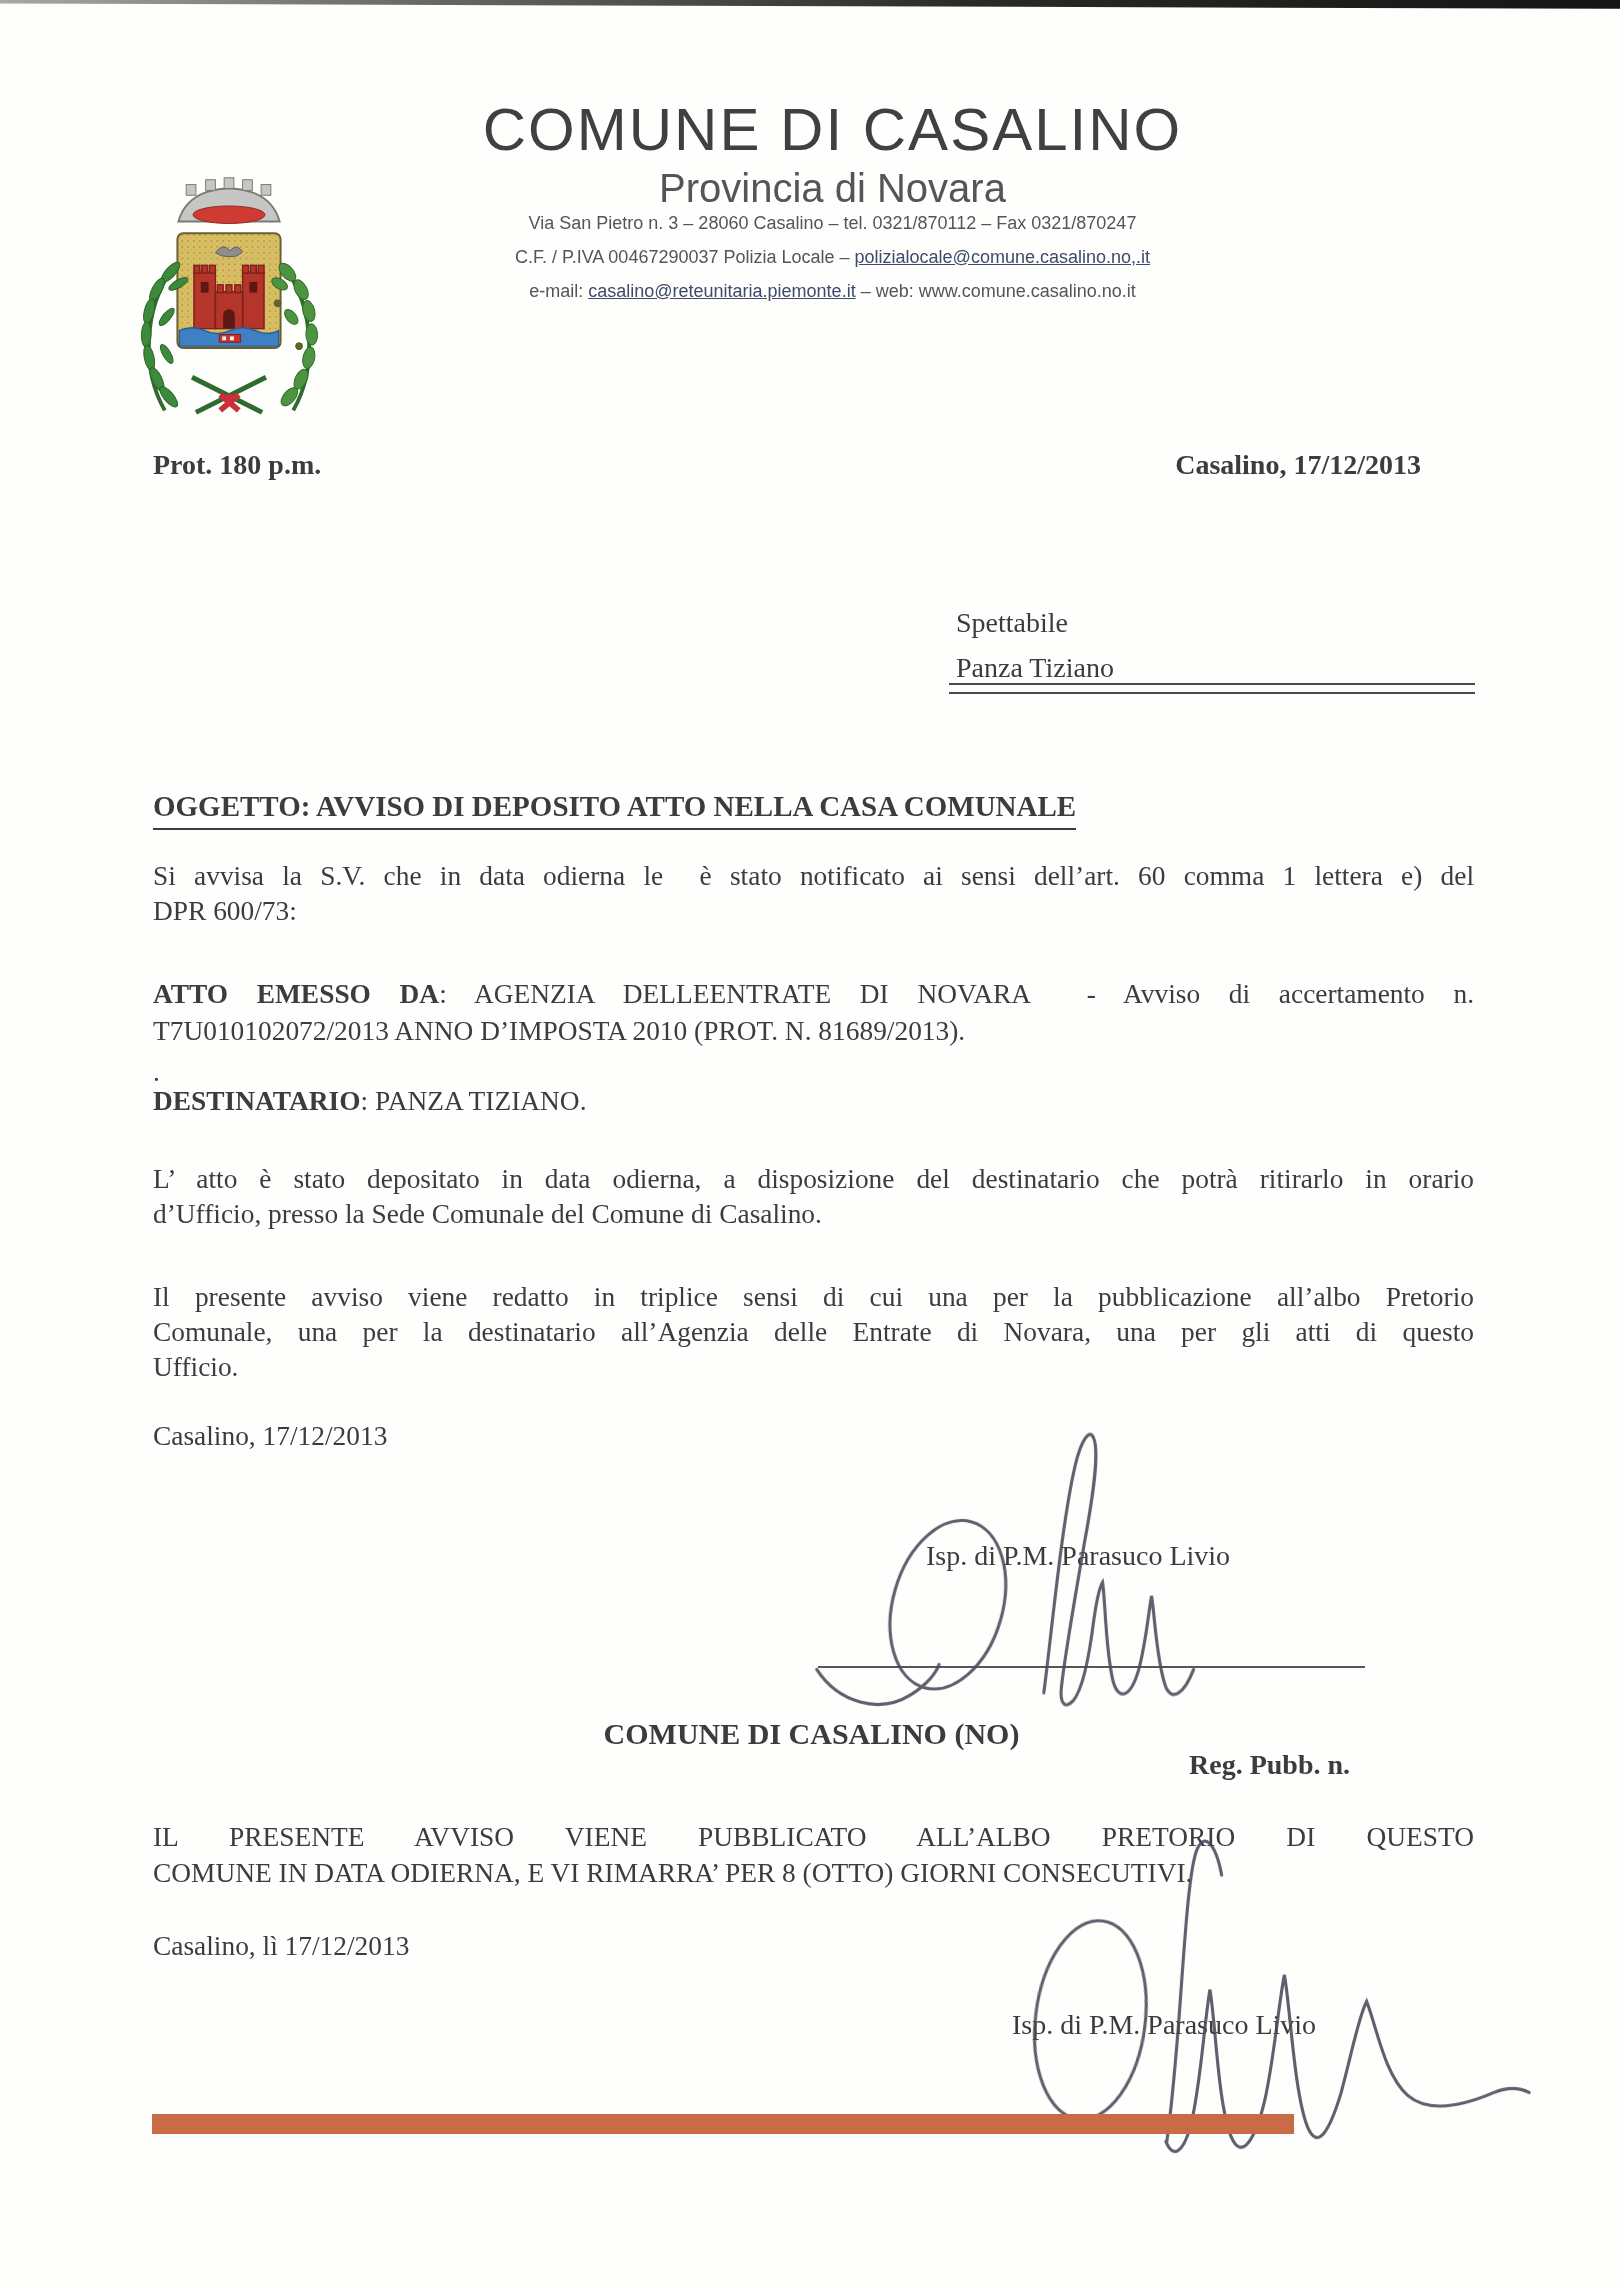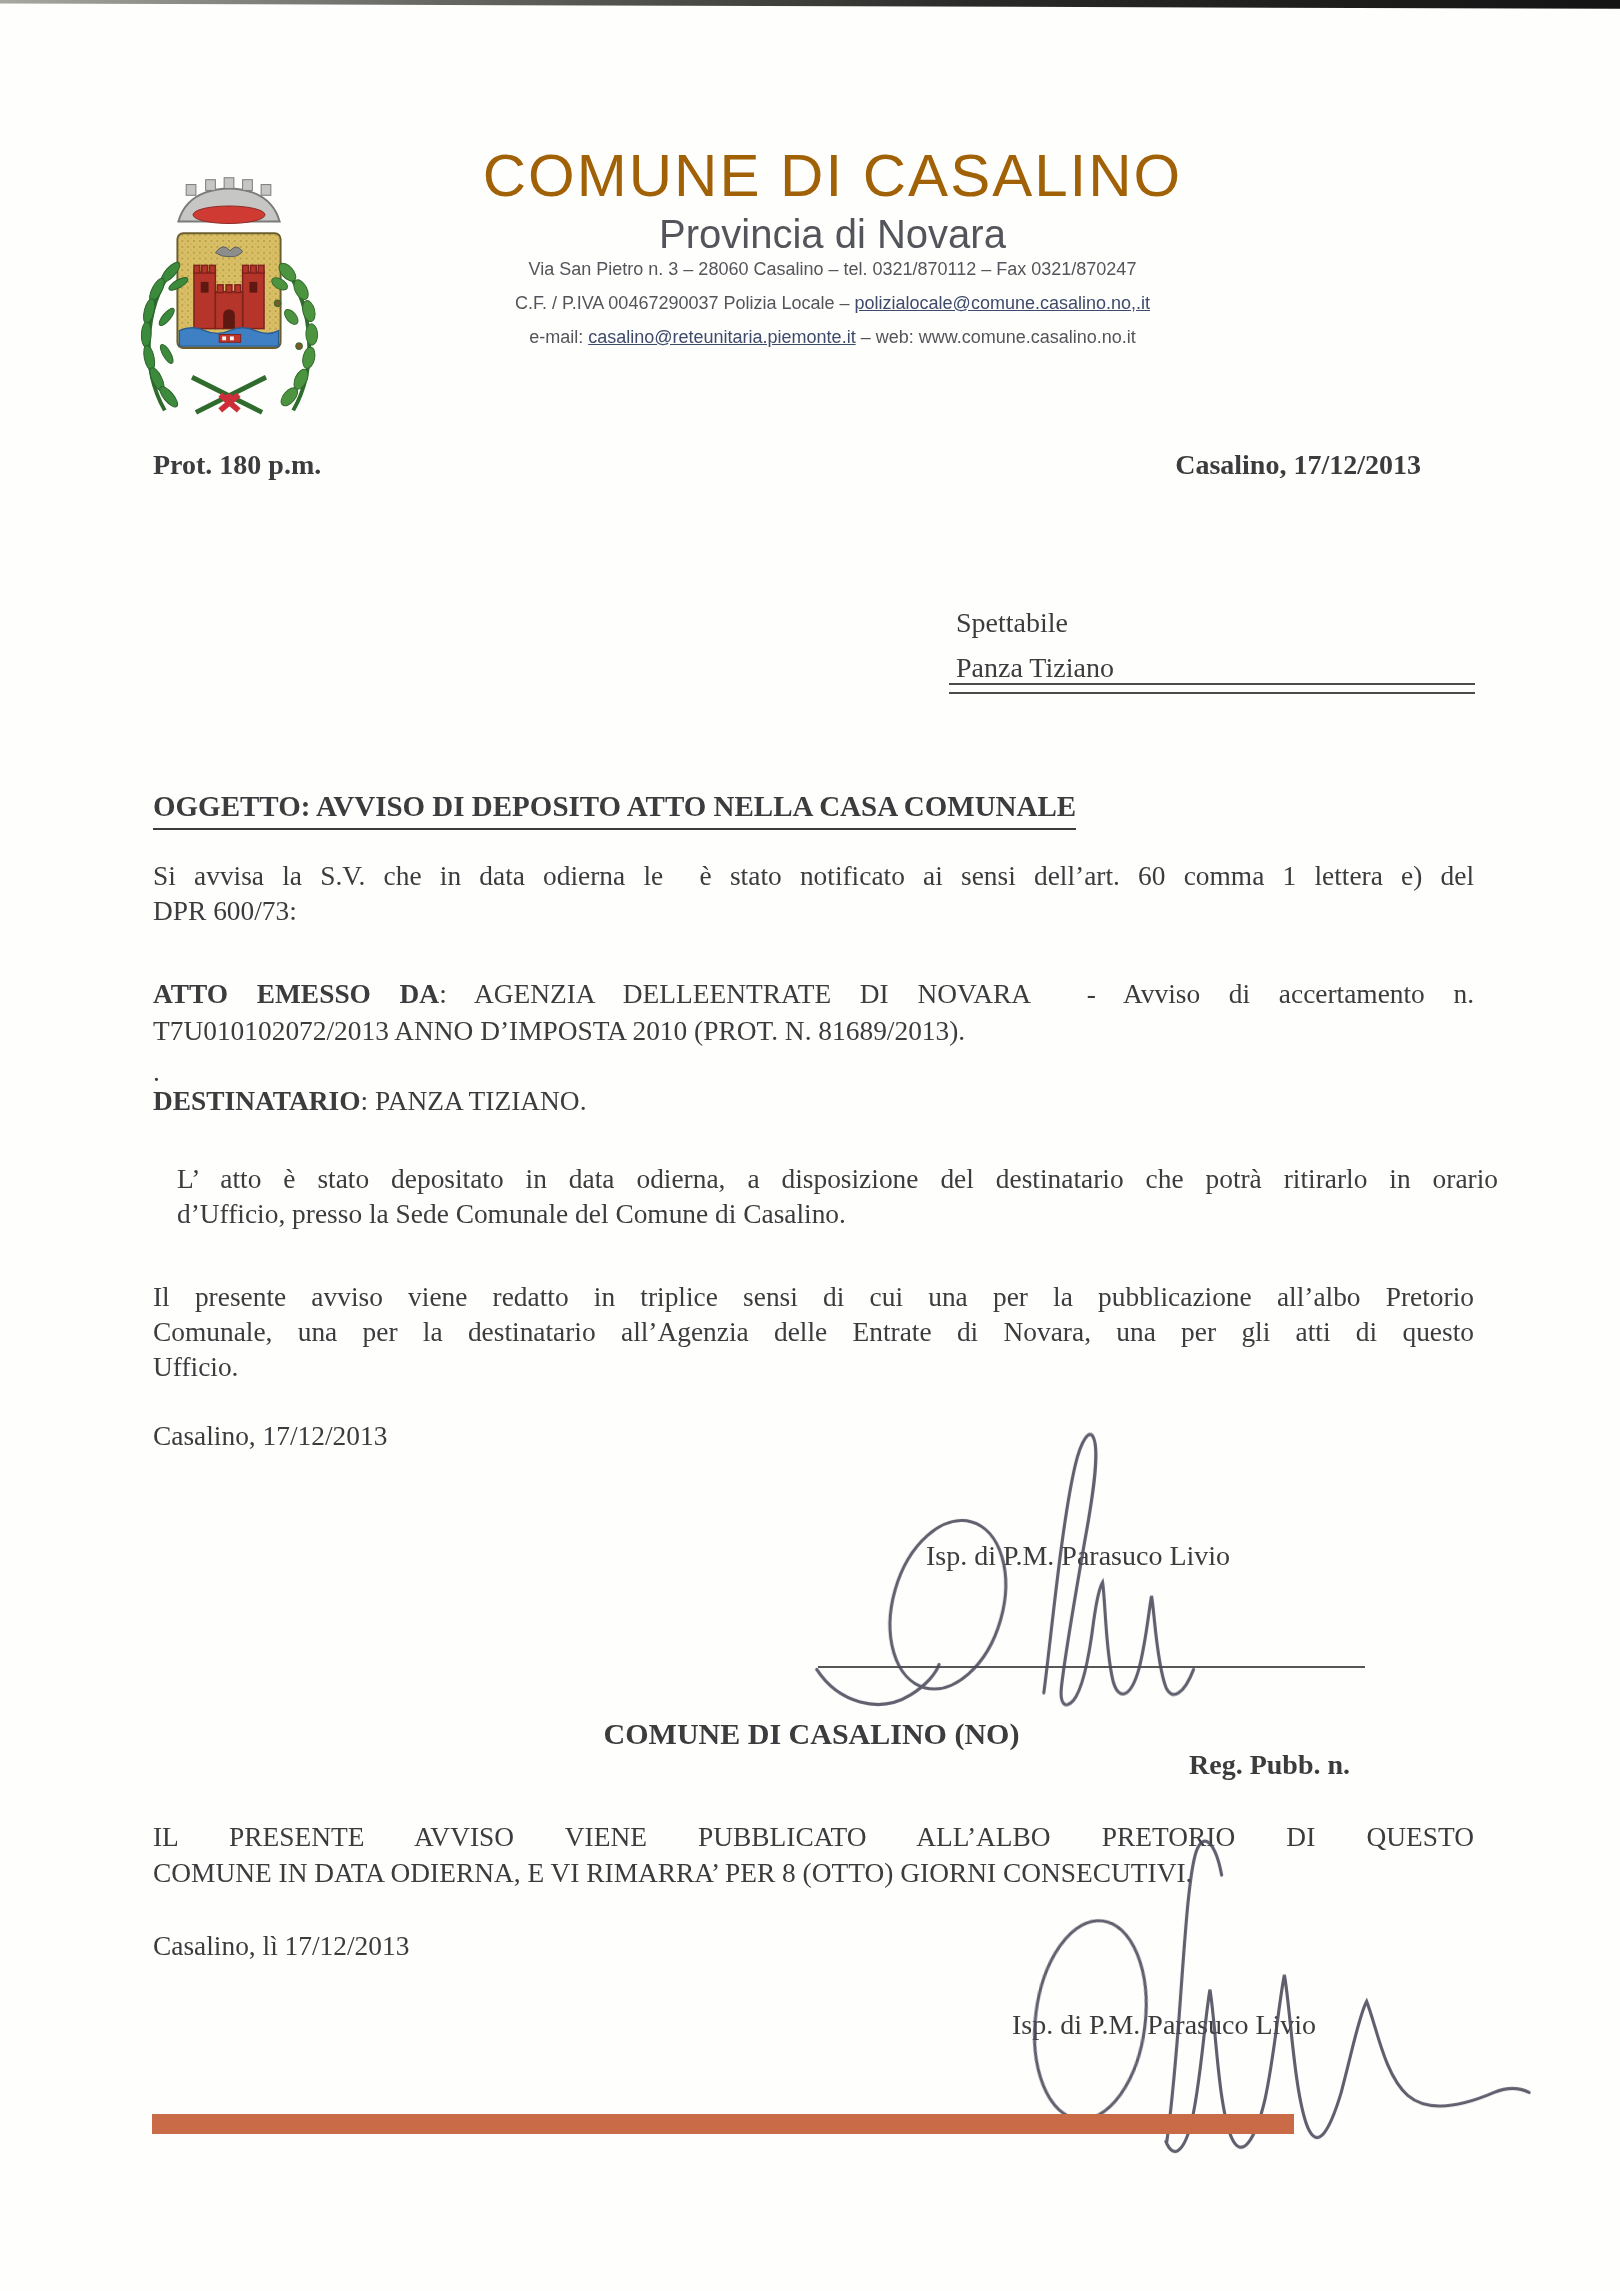--- a/index.html
+++ b/index.html
@@ -13,21 +13,21 @@
   }
   
   .scan-edge{
     position:absolute;top:0;left:0;width:1620px;height:8.8px;
     background:linear-gradient(to right,#a8a8a0 0%,#6a6a66 25%,#2a2a28 60%,#141414 100%);
     clip-path:polygon(0 0,100% 0,100% 100%,0 40%);
   }
   
   .header-text{position:absolute;left:225px;top:98px;width:1215px;text-align:center;
     font-family:"Liberation Sans", sans-serif;color:#54555a;}
-  .hd-title{font-size:60px;font-weight:400;letter-spacing:2px;color:#a16207;line-height:63px;margin-top:46px;}
+  .hd-title{font-size:60px;font-weight:400;letter-spacing:2px;color:#404040;line-height:63px;}
   .hd-sub{font-size:40px;margin-top:10.8px;line-height:33px;}
   .hd-line{font-size:18px;line-height:32px;margin-top:2px;}
   .hd-link{color:#3e4a6b;text-decoration:underline;}
   .logo{position:absolute;left:120px;top:169px;width:218px;height:255px;}
   
   .prot-row{position:absolute;left:153px;top:449px;width:1268px;display:flex;justify-content:space-between;
     font-weight:bold;font-size:28px;}
   
   .recipient{position:absolute;left:956px;top:600px;font-size:28px;line-height:45px;}
   .recipient-rule{position:absolute;left:949px;top:683px;width:526px;height:6.9px;
@@ -37,21 +37,21 @@
   .subject span{border-bottom:2.9px solid #3c3c3e;padding-bottom:5.9px;}
   
   .blk{position:absolute;left:153px;width:1321px;font-size:27.4px;line-height:35px;}
   .tline{white-space:pre-wrap;}
   .just{text-align:justify;text-align-last:justify;}
   .b{font-weight:bold;}
   .p1{top:859px;}
   .p2{top:976px;line-height:37px;}
   .dot{top:1055px;}
   .dest{top:1084px;}
-  .p3{top:1162px;margin-left:24px;}
+  .p3{top:1162px;}
   .p4{top:1280px;}
   .d1{top:1419px;}
   .caps{font-size:27.4px;line-height:36px;}
   .p5{top:1819px;}
   .d2{top:1929px;}
   
   .notifier{position:absolute;left:774px;top:1535px;width:608px;text-align:center;
     font-size:28px;line-height:41px;}
   .sig-line{position:absolute;left:818px;top:1666px;width:547px;border-top:2px solid #57575a;}
   .comune-line{position:absolute;left:153px;top:1717px;width:1317px;text-align:center;

